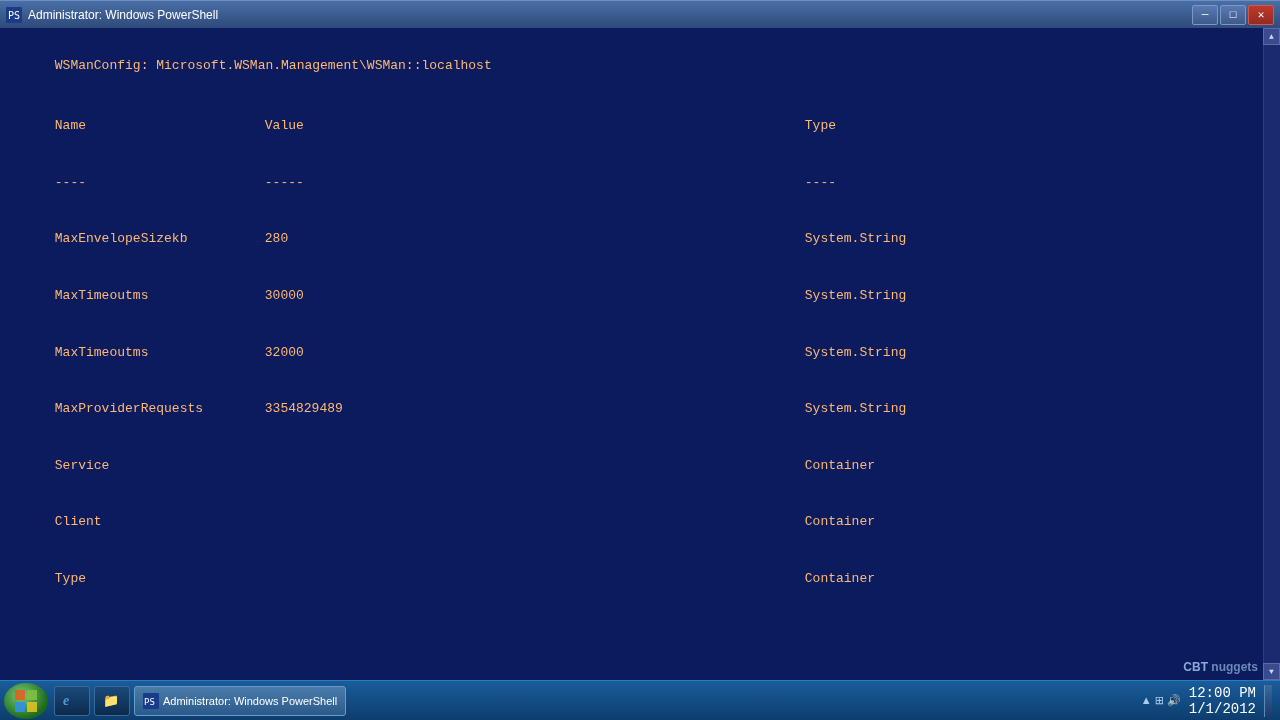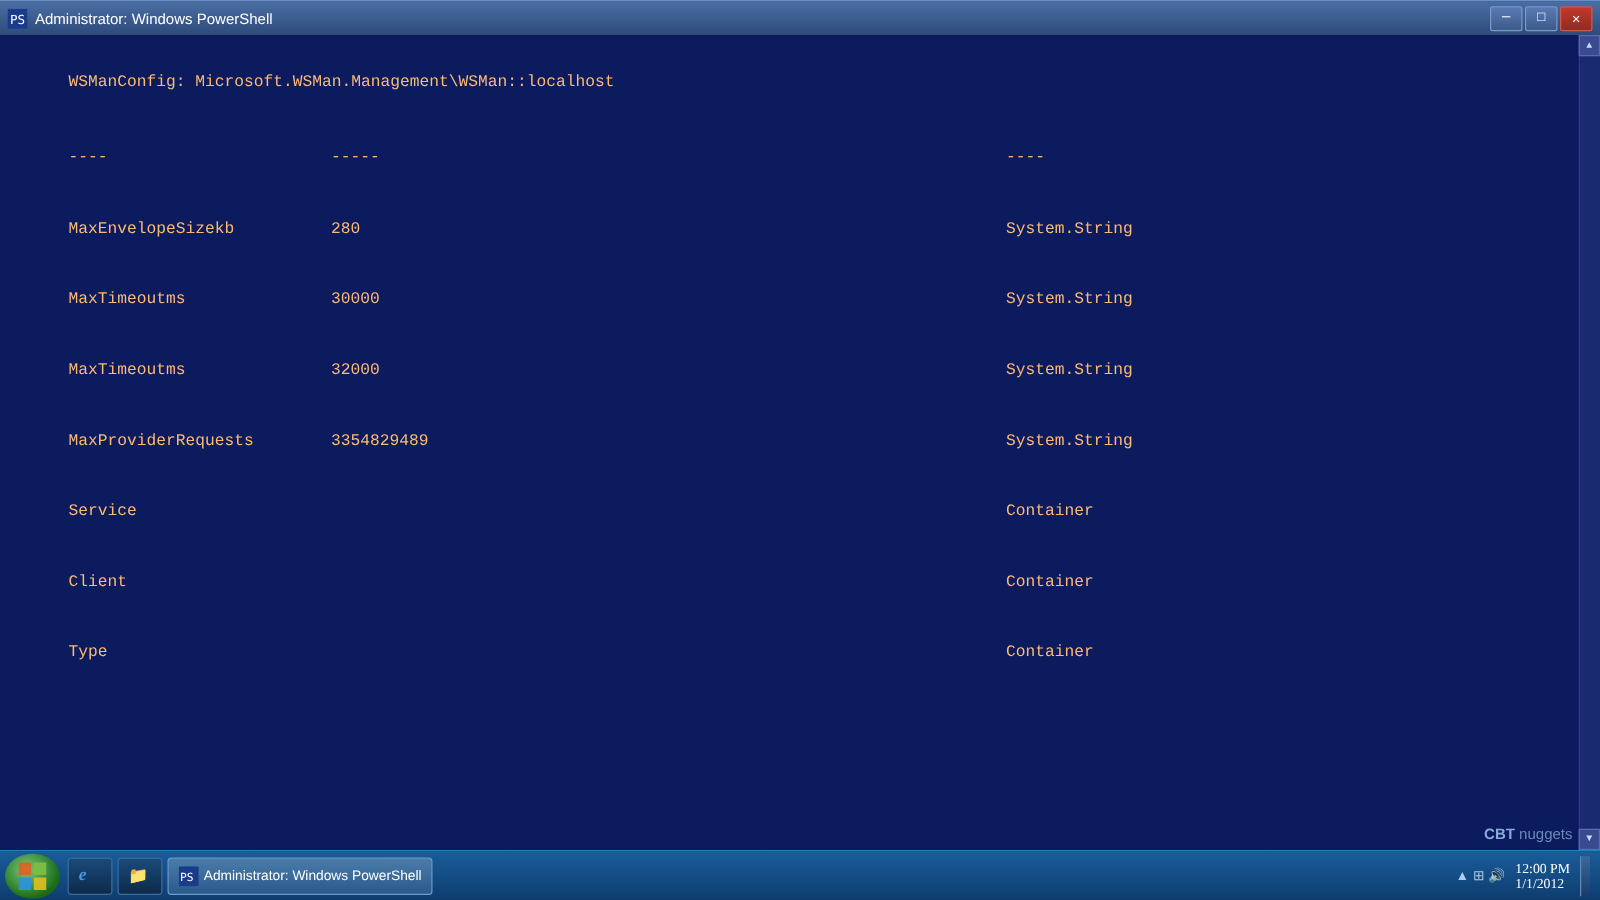--- a/index.html
+++ b/index.html
@@ -153,20 +153,23 @@
 </div>
 
 <div class="terminal" style="position:relative; height:652px;">
   <div class="terminal-inner">
 
     <div class="line" style="margin-bottom:4px; margin-top:4px;">
       <span>WSManConfig: Microsoft.WSMan.Management\WSMan::localhost</span>
     </div>
 
     <div class="line">
+      <span class="col-name">Name</span><span class="col-value">Value</span><span class="col-type">Type</span>
+    </div>
+    <div class="line">
       <span class="col-name">----</span><span class="col-value">-----</span><span class="col-type">----</span>
     </div>
 
     <div class="line">
       <span class="col-name">MaxEnvelopeSizekb</span><span class="col-value">280</span><span class="col-type">System.String</span>
     </div>
     <div class="line">
       <span class="col-name">MaxTimeoutms</span><span class="col-value">30000</span><span class="col-type">System.String</span>
     </div>
     <div class="line">
@@ -184,21 +187,21 @@
     <div class="line">
       <span class="col-name">Type</span><span class="col-value"></span><span class="col-type">Container</span>
     </div>
     <div class="line">
       <span class="col-value"></span>
     </div>
 
   </div>
 
   <div style="position:absolute; bottom: 6px; right: 22px; color: #6a8ab8; font-family: Arial, sans-serif; font-size: 12px;">
-    <span style="color:#8aaad8; font-weight:bold;">CBT</span> <span style="color:#6a8ab8;">nuggets</span>
+    <span style="color:#8aaad8; font-weight:bold;">CBT</span> <span style="color:#6a8ab8;font-weight:bold;">nuggets</span>
   </div>
 
   <div style="position:absolute; top:0; right:0; width:17px; height:100%; background:#1a2a6e; border-left:1px solid #2a3a8e;">
     <div style="position:absolute; top:0; right:0; width:17px; height:17px; background:#3a4a8e; border:1px solid #5a6aae; display:flex; align-items:center; justify-content:center; color:#c8d8f8; font-size:8px; cursor:pointer;">▲</div>
     <div style="position:absolute; bottom:0; right:0; width:17px; height:17px; background:#3a4a8e; border:1px solid #5a6aae; display:flex; align-items:center; justify-content:center; color:#c8d8f8; font-size:8px; cursor:pointer;">▼</div>
   </div>
 </div>
 
 <div class="taskbar">
 
@@ -226,17 +229,17 @@
         <rect width="16" height="16" rx="1" fill="#1a3a8a"></rect>
         <text x="1" y="12" fill="white" font-size="9" font-family="monospace">PS</text>
       </svg>
       <span>Administrator: Windows PowerShell</span>
     </div>
   </div>
 
   <div class="taskbar-right">
     <div class="sys-tray">
       <span style="color:#aacced;">▲ ⊞ 🔊</span>
-      <span style="color:white; font-family:Liberation Serif, serif; font-size:11px; margin-left:4px;">12:00 PM<br>1/1/2012</span>
+      <span style="color:white; font-family:Liberation Mono, monospace; font-size:14px; margin-left:4px;">12:00 PM<br>1/1/2012</span>
     </div>
     <div style="width:8px; height:32px; background:linear-gradient(to bottom,#3a6a9a,#1a3a6a); border-left:1px solid #5a8aba; cursor:pointer;"></div>
   </div>
 </div>
 
 </body></html>

